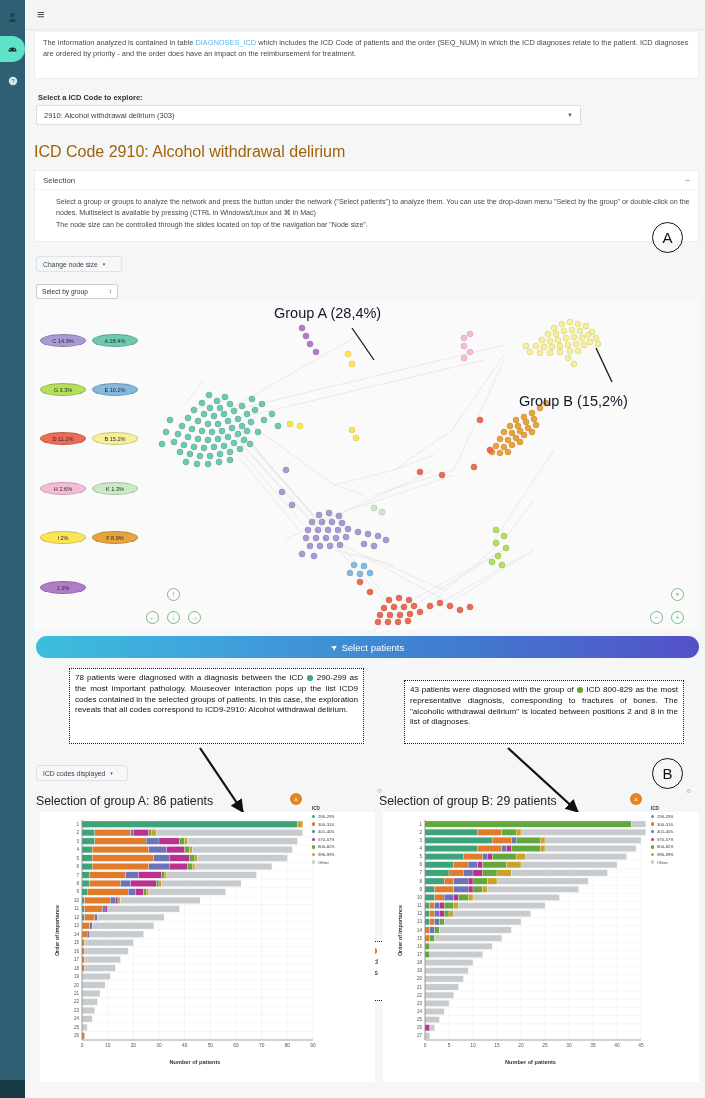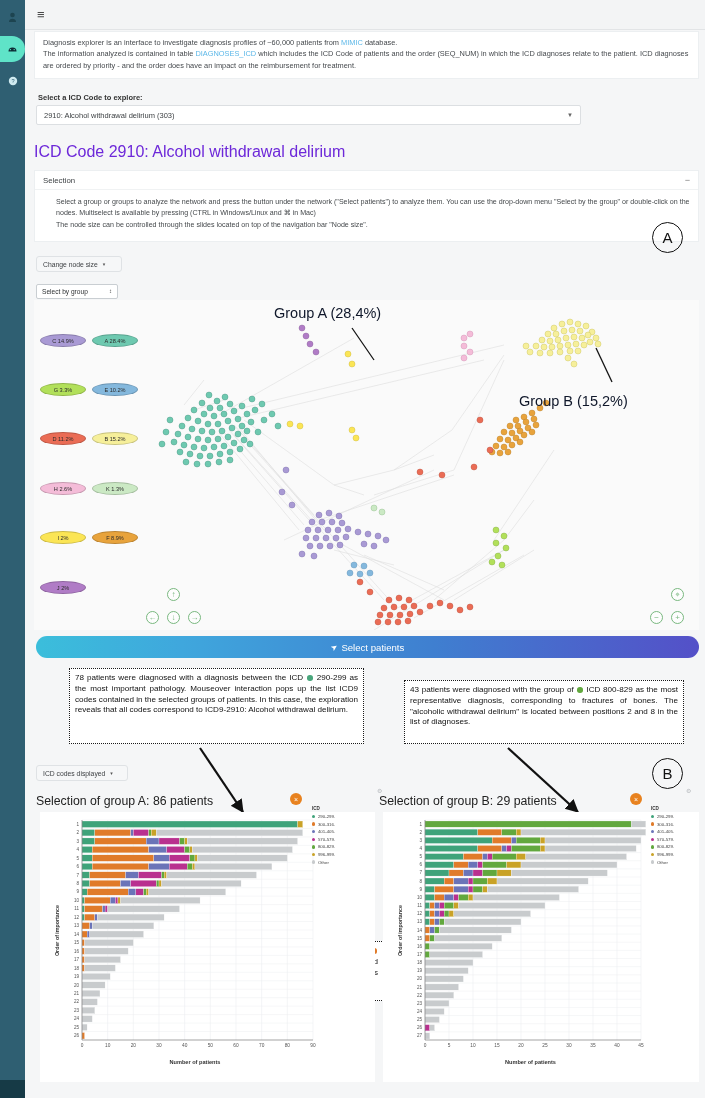--- a/index.html
+++ b/index.html
@@ -55,21 +55,21 @@
     position:absolute; left:36px; top:105px; width:545px; height:20px;
     background:#fff; border:1px solid #dcdfe2; border-radius:2px;
     display:flex; align-items:center; padding:0 7px;
     font-size:7.5px; color:#3b3f42;
   }
   #icd-caret { margin-left:auto; font-size:6px; color:#666; }
 
   
   #page-title {
     position:absolute; left:34px; top:143px; font-size:16px;
-    color:#6d28d9; font-weight:normal;
+    color:#a16207; font-weight:normal;
   }
 
   
   #sel-panel {
     position:absolute; left:34px; top:170px; width:665px; height:72px;
     background:#fff; border:1px solid #eceff1;
   }
   #sel-head {
     height:19px; display:flex; align-items:center;
     padding:0 8px; font-size:7.8px; color:#3e4245;
@@ -217,23 +217,20 @@
       </svg>
   </div>
 </div>
 <div id="bottom-rail"></div>
 
 <div id="topbar">
   <span id="hamburger">≡</span>
 </div>
 
 <div id="intro">
-  <div>
-    <span>Diagnosis explorer is an interface to investigate diagnosis profiles of ~60,000 patients from </span><span class="lnk">MIMIC</span><span> database.</span>
-  </div>
   <div>
     <span>The information analyzed is contained in table </span><span class="lnk">DIAGNOSES_ICD</span><span> which includes the ICD Code of patients and the order (SEQ_NUM) in which the ICD diagnoses relate to the patient. ICD diagnoses are ordered by priority - and the order does have an impact on the reimbursement for treatment.</span>
   </div>
 </div>
 
 <div id="sel-label">Select a ICD Code to explore:</div>
 <div id="icd-select">
   <span>2910: Alcohol withdrawal delirium (303)</span>
   <span id="icd-caret">▼</span>
 </div>

